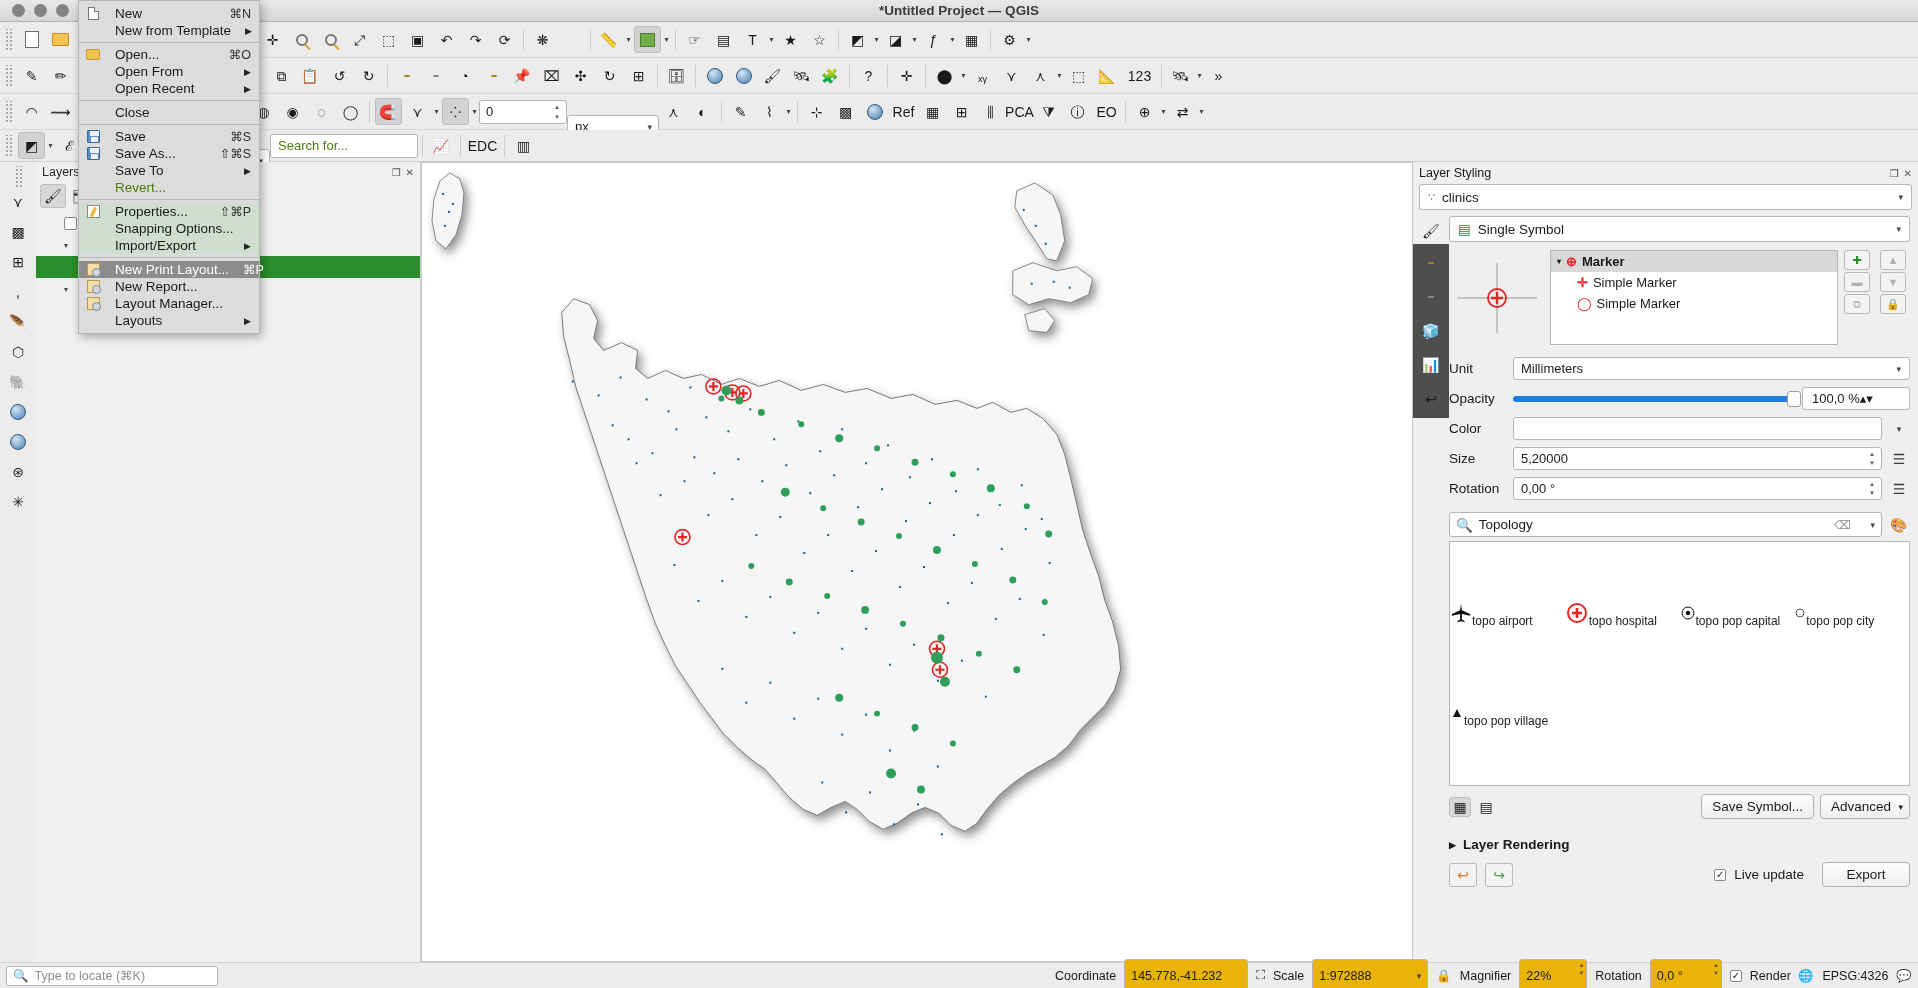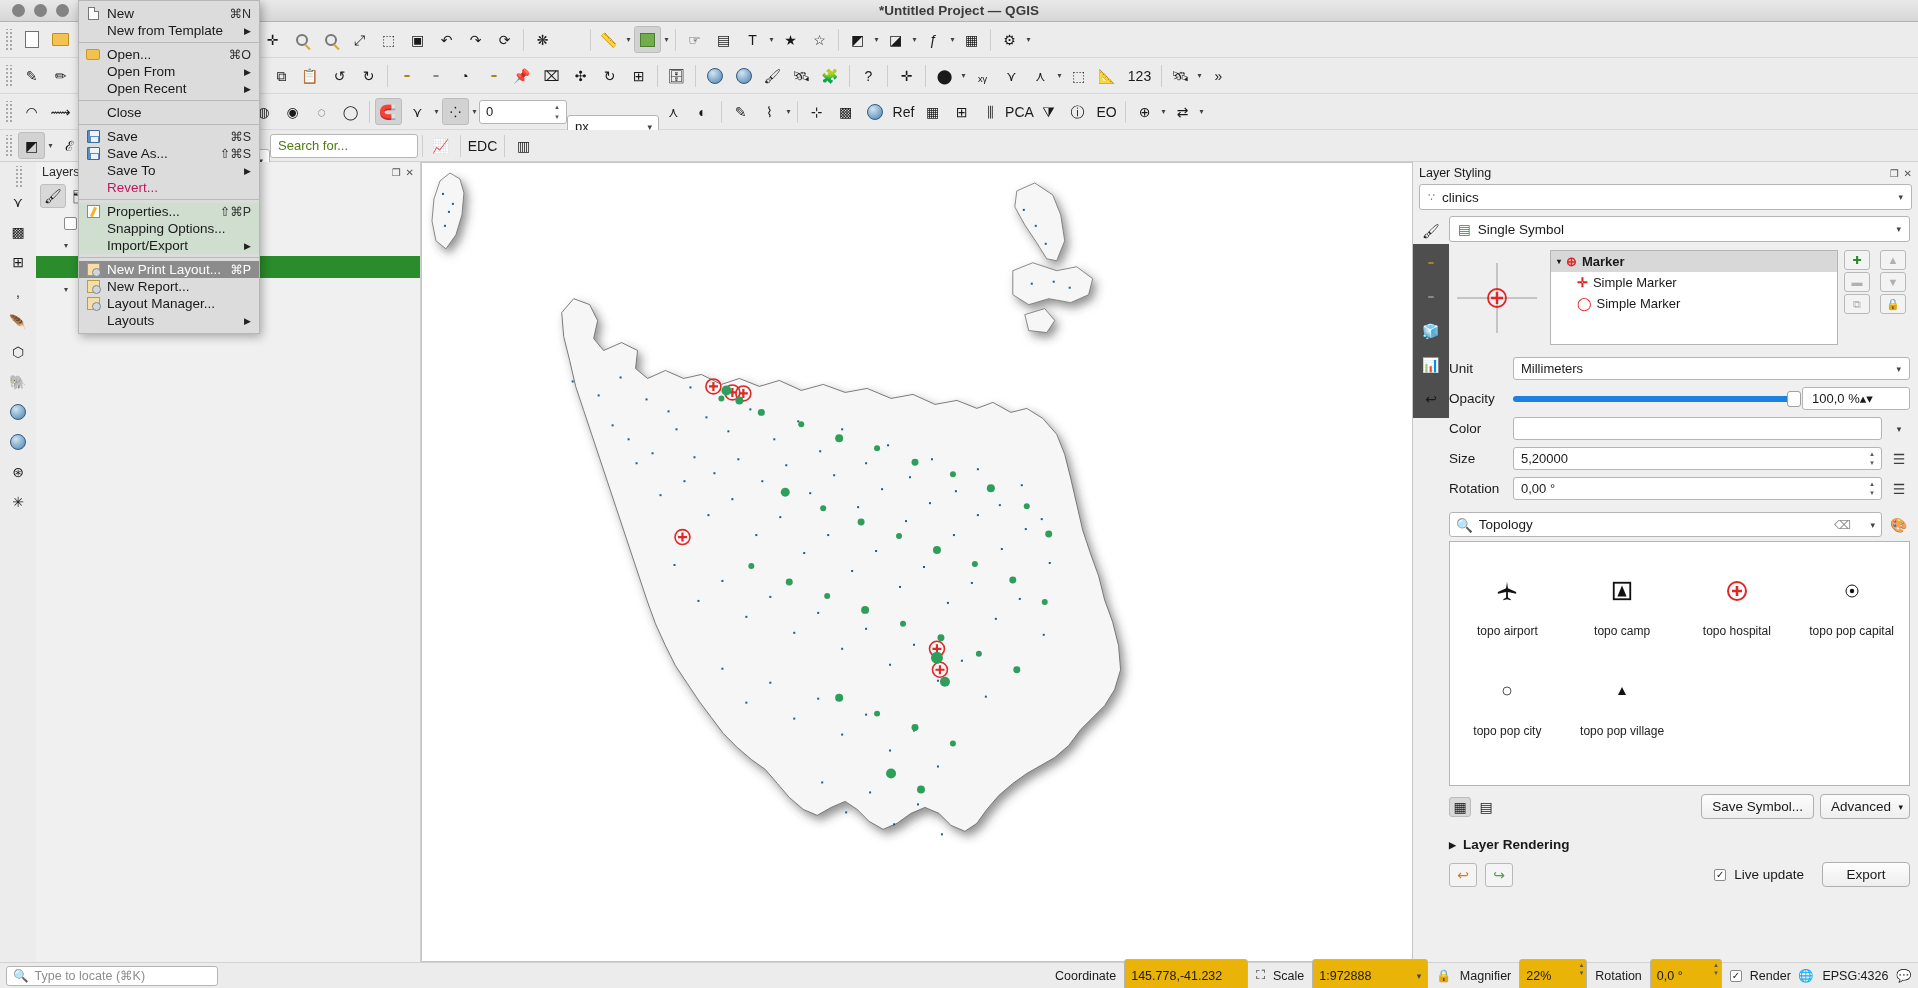--- a/index.html
+++ b/index.html
@@ -217,21 +217,21 @@
     display:flex; align-items:center; padding: 0 6px; gap: 6px; font-size:13.5px;
     position: relative;
   }
   .search-box .clear { position:absolute; right: 30px; color:#8d8d8d; font-size: 12px; }
   .search-box .dd { position:absolute; right: 6px; font-size:9px; color:#444; }
 
   .gallery {
     background: #fff; border: 1px solid #b5b5b5; height: 245px; padding: 10px 0;
     display: grid; grid-template-columns: repeat(4, 1fr); grid-auto-rows: 100px;
   }
-  .gcell { display:flex; flex-direction:column; align-items:center; justify-content:flex-start;
+  .gcell { display:flex; flex-direction:row; align-items:center; justify-content:flex-start;
            padding-top: 22px; }
   .gicon { height: 34px; display:flex; align-items:center; justify-content:center; }
   .glabel { font-size: 12px; margin-top: 16px; color: #222; }
 
   .gal-footer { display:flex; align-items:center; margin-top: 8px; }
   .viewbtn { width: 22px; height: 20px; display:flex; align-items:center; justify-content:center;
              border-radius:3px; }
   .viewbtn.on { background:#d8d8d8; border:1px solid #bcbcbc; }
   .btn {
     height: 25px; border: 1px solid #b0b0b0; border-radius: 4px;
@@ -268,28 +268,28 @@
 
   
   .menu {
     position: absolute; left: 78px; top: 0; width: 182px;
     background: #dcdcdc; border: 1px solid #b6b6b6;
     box-shadow: 2px 3px 9px rgba(0,0,0,0.3);
     padding: 4px 0; z-index: 50; font-size: 13.5px;
   }
   .mi {
     height: 17px; display: flex; align-items: center; padding: 0 8px 0 6px;
-    gap: 6px; position: relative;
+    gap: 14px; position: relative;
   }
   .mi .mi-ico { width: 16px; display:flex; align-items:center; justify-content:center;
                 font-size: 12px; flex: none; }
   .mi .mi-label { flex: 1; white-space: nowrap; }
   .mi .mi-acc { color: #2e2e2e; font-size: 12.5px; }
   .mi .mi-arrow { font-size: 9px; color: #222; }
-  .mi.disabled .mi-label { color: #be185d; }
+  .mi.disabled .mi-label { color: #4d7c0f; }
   .mi.hl { background: #8c8c8c; color: #fff; }
   .mi.hl .mi-acc { color: #fff; }
   .mi.greenish { background: rgba(205, 222, 205, 0.85); }
   .msep { height: 1px; background: #b9b9b9; margin: 3px 0; }
 
   .ico-doc { width: 11px; height: 13px; background:#fff; border:1px solid #767676;
              position: relative; }
   .ico-doc:after { content:""; position:absolute; right:-1px; top:-1px; width:4px; height:4px;
                    background:#dcdcdc; border-left:1px solid #767676; border-bottom:1px solid #767676; }
   .ico-folder { width: 14px; height: 11px; background:#f2c14e; border:1px solid #c9972a;
@@ -951,29 +951,20 @@
           <div class="gcell">
             <span class="gicon">
               <svg width="22" height="22" viewBox="0 0 24 24">
                   <path fill="#111" d="M12 2 L13 9 L22 13 L22 15 L13 13 L13 19 L16 21 L16 22 L12 21 L8 22 L8 21 L11 19 L11 13 L2 15 L2 13 L11 9 Z"></path>
                 </svg>
             </span>
             <span class="glabel">topo airport</span>
           </div>
           <div class="gcell">
             <span class="gicon">
-              <svg width="22" height="22" viewBox="0 0 24 24">
-                  <rect x="3" y="3" width="18" height="18" fill="none" stroke="#111" stroke-width="2"></rect>
-                  <path fill="#111" d="M12 6 L17 18 L7 18 Z"></path>
-                </svg>
-            </span>
-            <span class="glabel">topo camp</span>
-          </div>
-          <div class="gcell">
-            <span class="gicon">
               <svg width="24" height="24" viewBox="0 0 24 24">
                   <circle cx="12" cy="12" r="9" fill="none" stroke="#e02626" stroke-width="2"></circle>
                   <path d="M7 12 H17 M12 7 V17" stroke="#e02626" stroke-width="2.6"></path>
                 </svg>
             </span>
             <span class="glabel">topo hospital</span>
           </div>
           <div class="gcell">
             <span class="gicon">
               <svg width="16" height="16" viewBox="0 0 16 16">

